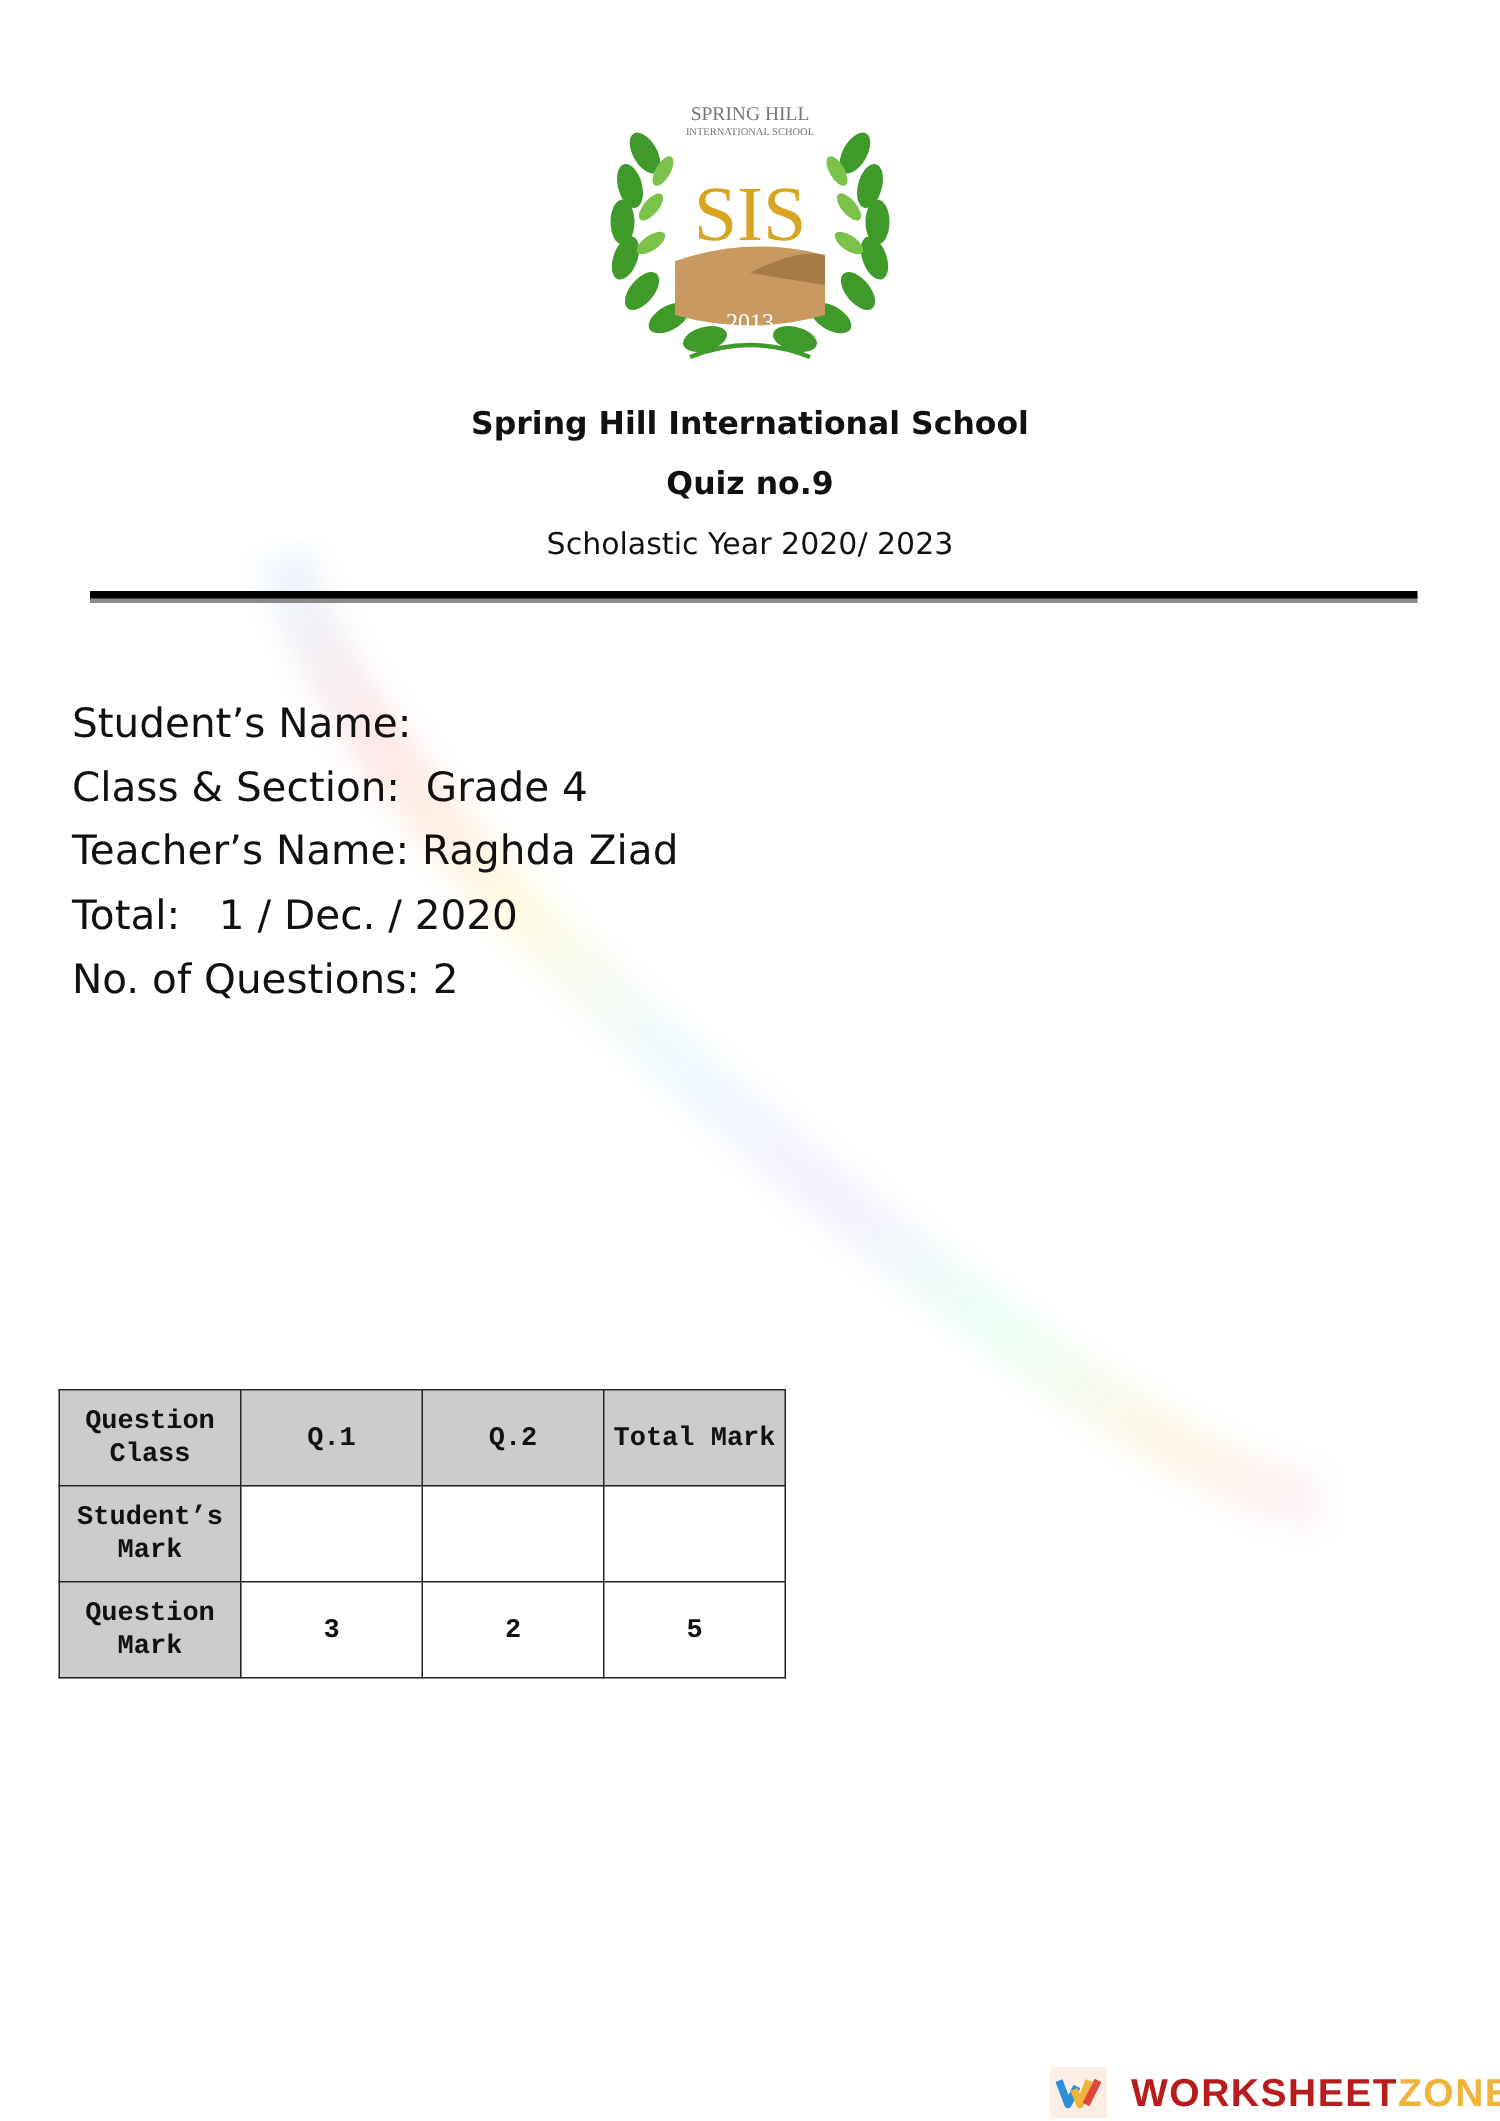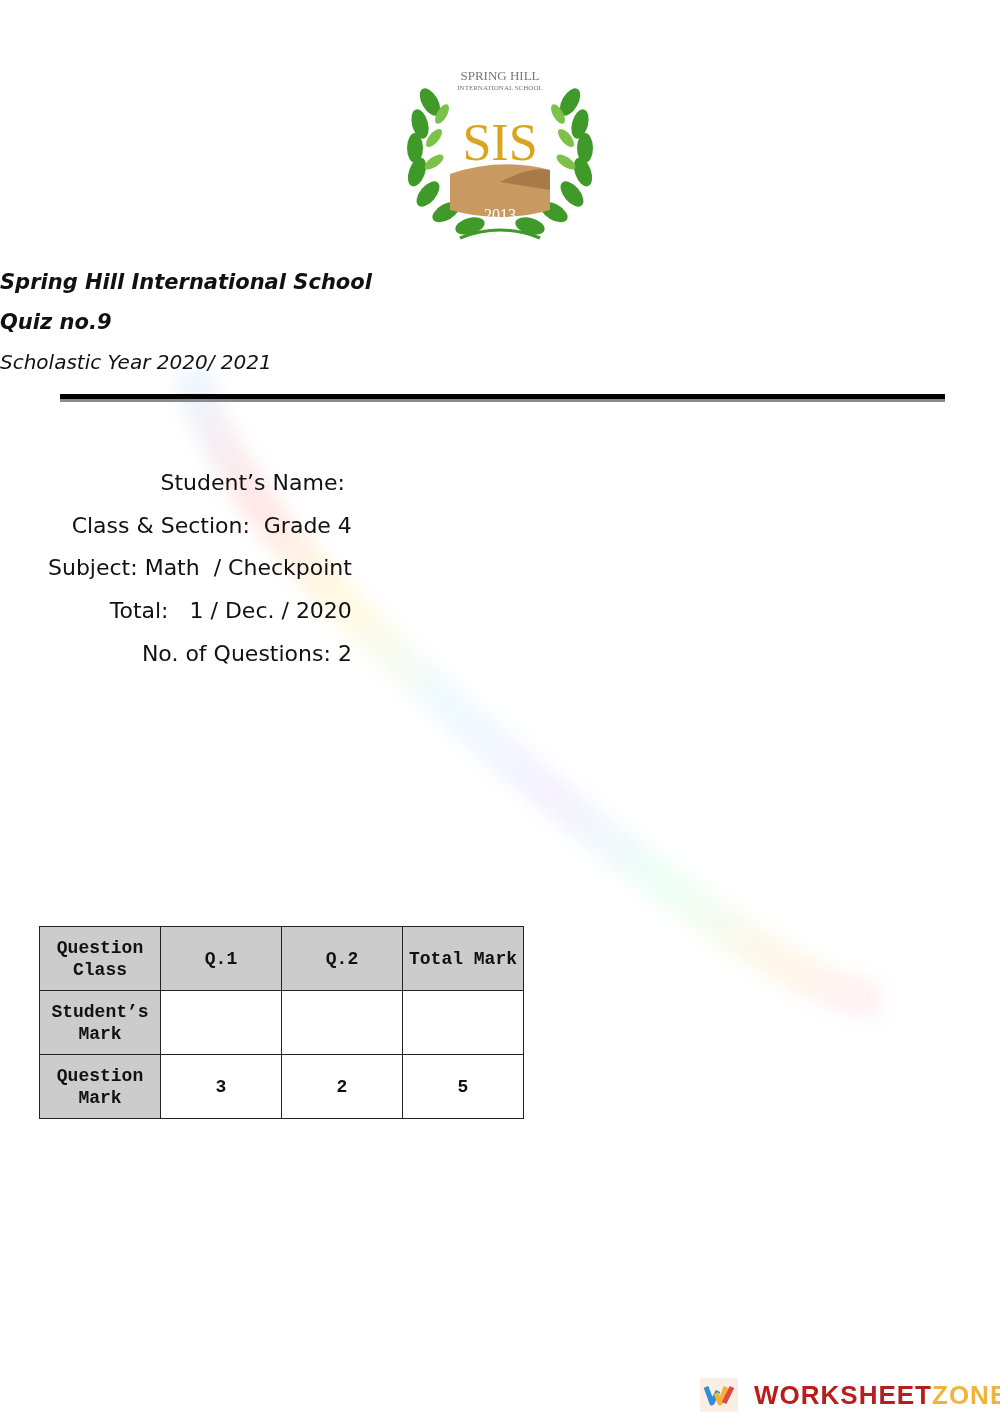--- a/index.html
+++ b/index.html
@@ -6,30 +6,30 @@
     body {
       width: 1000px; height: 1414px; position: relative; overflow: hidden;
       background: #ffffff; color: #111;
       font-family: "DejaVu Sans", sans-serif;
     }
     .watermark {
       position: absolute; left: 160px; top: 360px; width: 760px; height: 680px;
       pointer-events: none; opacity: 0.55;
     }
     .logo { position: absolute; left: 400px; top: 62px; width: 200px; height: 182px; }
-    .hdr { position: absolute; left: 0; width: 1000px; text-align: left; font-style: italic; }
+    .hdr { position: absolute; left: 0; width: 1000px; text-align: center; }
     .school { top: 270px; font-size: 21px; font-weight: bold; }
     .quiz { top: 310px; font-size: 21px; font-weight: bold; }
     .year { top: 350px; font-size: 20px; }
     .rule {
       position: absolute; left: 60px; top: 394px; width: 885px; height: 5px;
       background: #000; box-shadow: 0 3px 0 #8a8a8a;
     }
     .info { position: absolute; left: 48px; top: 466px; }
-    .info-row { height: 42.7px; font-size: 22px; line-height: 34px; white-space: pre; text-align: right; }
+    .info-row { height: 42.7px; font-size: 27px; line-height: 34px; white-space: pre; }
     table.marks {
       position: absolute; left: 39px; top: 926px; border-collapse: collapse;
       font-family: Liberation Mono, monospace; font-weight: bold; font-size: 18px;
     }
     table.marks td {
       border: 1.5px solid #222; text-align: center; vertical-align: middle;
       width: 120px; height: 63px; padding: 0; line-height: 22px;
     }
     table.marks td.rowhead, table.marks tr.head td { background: #cccccc; }
     .wz { position: absolute; left: 700px; top: 1378px; height: 34px; display: flex; align-items: center; }
@@ -91,28 +91,28 @@
   <path d="M50 112 Q100 95 150 108 L150 148 Q100 162 50 148 Z" fill="#c89a62"></path>
   <path d="M100 120 Q130 104 150 108 L150 128 Z" fill="#a87a48"></path>
   <text x="100" y="18" text-anchor="middle" font-family="Liberation Serif, serif" font-size="13" fill="#777">SPRING HILL</text>
   <text x="100" y="28" text-anchor="middle" font-family="Liberation Serif, serif" font-size="7" fill="#777">INTERNATIONAL SCHOOL</text>
   <text x="100" y="98" text-anchor="middle" font-family="Liberation Serif, serif" font-size="52" fill="#d9a520">SIS</text>
   <text x="100" y="158" text-anchor="middle" font-family="Liberation Serif, serif" font-size="16" fill="#fff">2013</text>
 </svg>
 
 <div class="hdr school">Spring Hill International School</div>
 <div class="hdr quiz">Quiz no.9</div>
-<div class="hdr year">Scholastic Year 2020/ 2021</div>
+<div class="hdr year">Scholastic Year 2020/ 2023</div>
 
 <div class="rule"></div>
 
 <div class="info">
   <div class="info-row"><span>Student’s Name:</span> <span></span></div>
   <div class="info-row"><span>Class &amp; Section:</span> <span> Grade 4</span></div>
-  <div class="info-row"><span>Subject:</span> <span>Math  / Checkpoint</span></div>
+  <div class="info-row"><span>Teacher’s Name:</span> <span>Raghda Ziad</span></div>
   <div class="info-row"><span>Total:</span> <span>  1 / Dec. / 2020</span></div>
   <div class="info-row"><span>No. of Questions:</span> <span>2</span></div>
 </div>
 
 <table class="marks">
   <tbody>
       <tr class="head">
     <td class="rowhead"><span>Question</span><br><span>Class</span></td>
     <td>Q.1</td>
     <td>Q.2</td>

